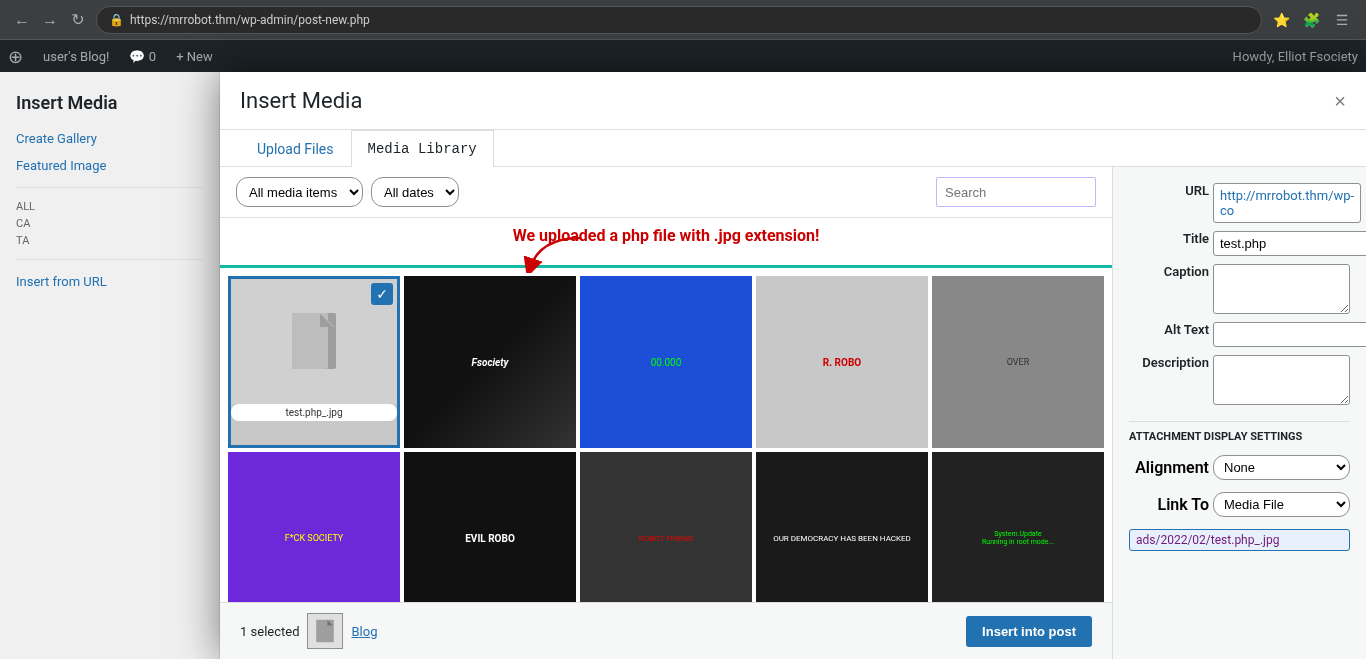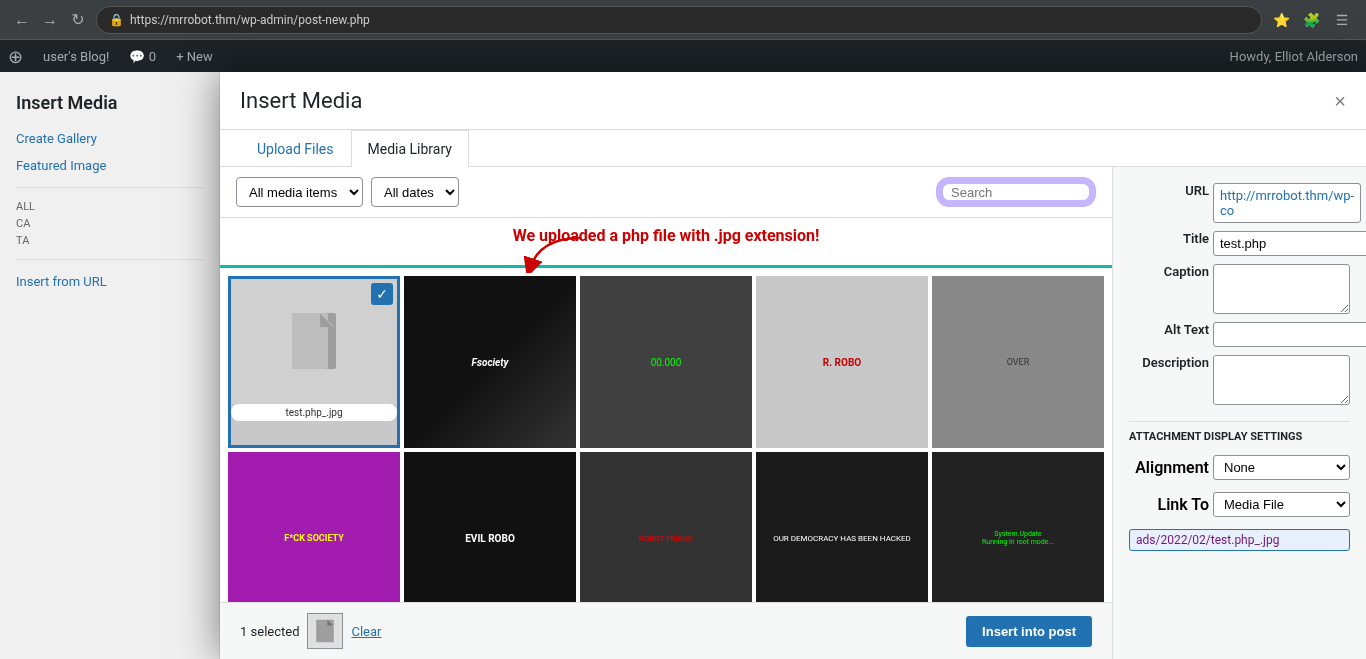--- a/index.html
+++ b/index.html
@@ -149,20 +149,21 @@
       color: #2271b1;
       border: 1px solid transparent;
       border-bottom: none;
       margin-bottom: -1px;
     }
     .modal-tab.active {
       background: #fff;
       color: #1d2327;
       border-color: #ddd;
       border-bottom-color: #fff;
+      font-family: Liberation Mono, monospace;
     }
 
     
     .modal-body {
       display: flex;
       flex: 1;
       overflow: hidden;
       position: relative;
     }
 
@@ -180,30 +181,30 @@
       padding: 10px 16px;
       display: flex;
       gap: 8px;
       align-items: center;
       border-bottom: 1px solid #ddd;
       background: #fff;
     }
     .filter-select {
       height: 30px;
       border: 1px solid #8c8f94;
-      border-radius: 4px;
+      border-radius: 12px;
       padding: 0 8px;
       font-size: 13px;
       background: #fff;
       cursor: pointer;
     }
     .search-input {
       height: 30px;
-      border: 7px solid #c4b5fd;
-      border-radius: 13px;
+      border: 1px solid #c4b5fd;
+      border-radius: 2px;
       padding: 0 8px;
       font-size: 13px;
       margin-left: auto;
       width: 160px;
     }
 
     
     .annotation-area {
       position: relative;
       background: #fff;
@@ -284,21 +285,21 @@
       color: #1d2327;
       margin-top: 8px;
       border-top: 1px solid #ddd;
       padding-top: 8px;
     }
     .settings-row { display: flex; align-items: center; gap: 4px; margin-top: 4px; }
     .settings-label { font-size: 16px; color: #000000; min-width: 80px; text-align: right; font-weight: 600; }
     .settings-select {
       flex: 1;
       border: 1px solid #8c8f94;
-      border-radius: 3px;
+      border-radius: 11px;
       padding: 3px 6px;
       font-size: 13px;
       background: #fff;
       cursor: pointer;
     }
     .url-value {
       font-size: 12px;
       word-break: break-all;
       color: #701a75;
       background: #e8f0fe;
@@ -336,22 +337,22 @@
       border: none;
       border-radius: 3px;
       padding: 8px 16px;
       font-size: 13px;
       cursor: pointer;
       font-weight: 600;
     }
 
     
     .img-fsociety { background: linear-gradient(135deg, #111 50%, #333 100%); display: flex; align-items: center; justify-content: center; width:100%; height:100%; color:#fff; font-size:10px; font-weight: bold; }
-    .img-money { background: #404040; display: flex; align-items: center; justify-content: center; width:100%; height:100%; color:#0f0; font-size:10px; }
-    .img-society { background: #a21caf; display: flex; align-items: center; justify-content: center; width:100%; height:100%; color:#ff0; font-size:9px; font-weight:bold; }
+    .img-money { background: #1d4ed8; display: flex; align-items: center; justify-content: center; width:100%; height:100%; color:#0f0; font-size:10px; }
+    .img-society { background: #6d28d9; display: flex; align-items: center; justify-content: center; width:100%; height:100%; color:#ff0; font-size:9px; font-weight:normal; }
     .img-evilcorp { background: #111; display: flex; align-items: center; justify-content: center; width:100%; height:100%; color:#fff; font-size:9px; font-weight:bold; }
     .img-robot-friend { background: #333; display: flex; align-items: center; justify-content: center; width:100%; height:100%; color:#e00; font-size:8px; }
     .img-democracy { background: #1a1a1a; display: flex; align-items: center; justify-content: center; width:100%; height:100%; color:#fff; font-size:8px; text-align:center; padding:4px; }
     .img-system { background: #222; display: flex; align-items: center; justify-content: center; width:100%; height:100%; color:#0f0; font-size:7px; text-align:center; padding:2px; }
   </style>
 </head>
 <body>
 
 <div class="browser-chrome">
   <button class="browser-nav-btn">←</button>
@@ -367,21 +368,21 @@
     <div class="browser-action-icon">☰</div>
   </div>
 </div>
 
 <div class="wp-admin-bar">
   <span class="wp-logo">⊕</span>
   <span class="bar-item">user's Blog!</span>
   <span class="bar-item">💬 <span>0</span></span>
   <span class="bar-item">+ New</span>
   <span class="spacer"></span>
-  <span class="howdy">Howdy, Elliot Alderson</span>
+  <span class="howdy">Howdy, Elliot Fsociety</span>
 </div>
 
 <div class="wp-main">
 
   <div class="wp-sidebar">
     <div class="sidebar-icon">⊞</div>
     <div class="sidebar-icon">📝</div>
     <div class="sidebar-icon">🖼</div>
     <div class="sidebar-icon">📄</div>
     <div class="sidebar-icon">💬</div>
@@ -514,21 +515,21 @@
 
           <div class="modal-footer">
             <div class="selected-info">
               <span class="selected-count">1 selected</span>
               <div class="thumb-preview">
                 <svg viewBox="0 0 24 30" width="20" height="24" fill="none">
                   <rect x="1" y="1" width="22" height="28" rx="1" fill="#9e9e9e"></rect>
                   <path d="M15 1 L22 8 L15 8 Z" fill="#757575"></path>
                 </svg>
               </div>
-              <a class="clear-link">Clear</a>
+              <a class="clear-link">Blog</a>
             </div>
             <button class="insert-btn">Insert into post</button>
           </div>
         </div>
 
         <div class="right-panel">
           <div class="right-panel-field">
             <span class="field-label">URL</span>
             <div class="field-value">http://mrrobot.thm/wp-co</div>
           </div>

